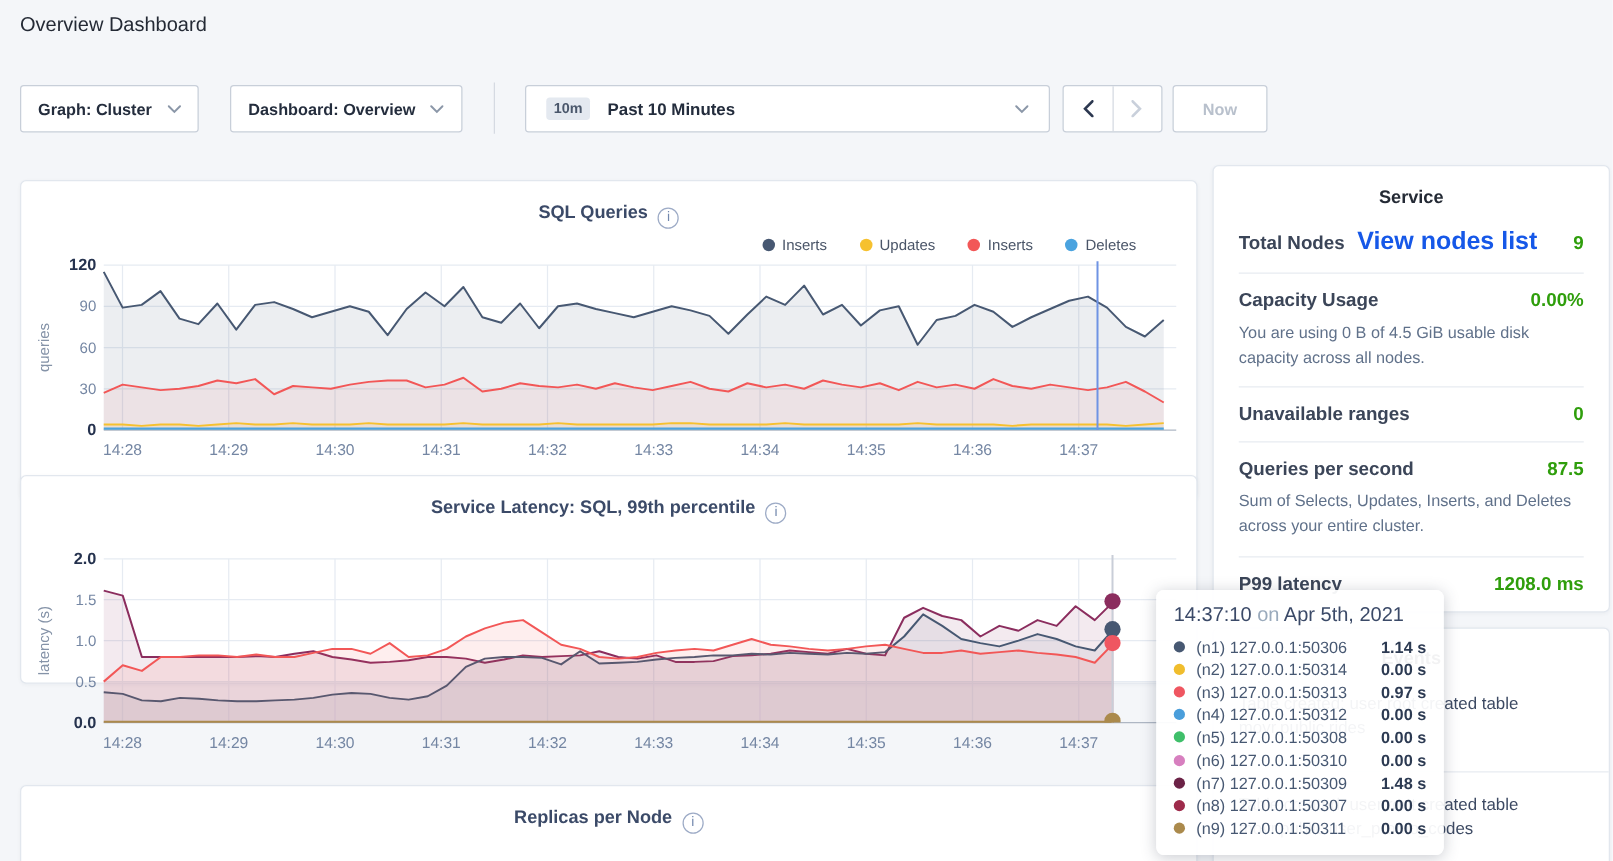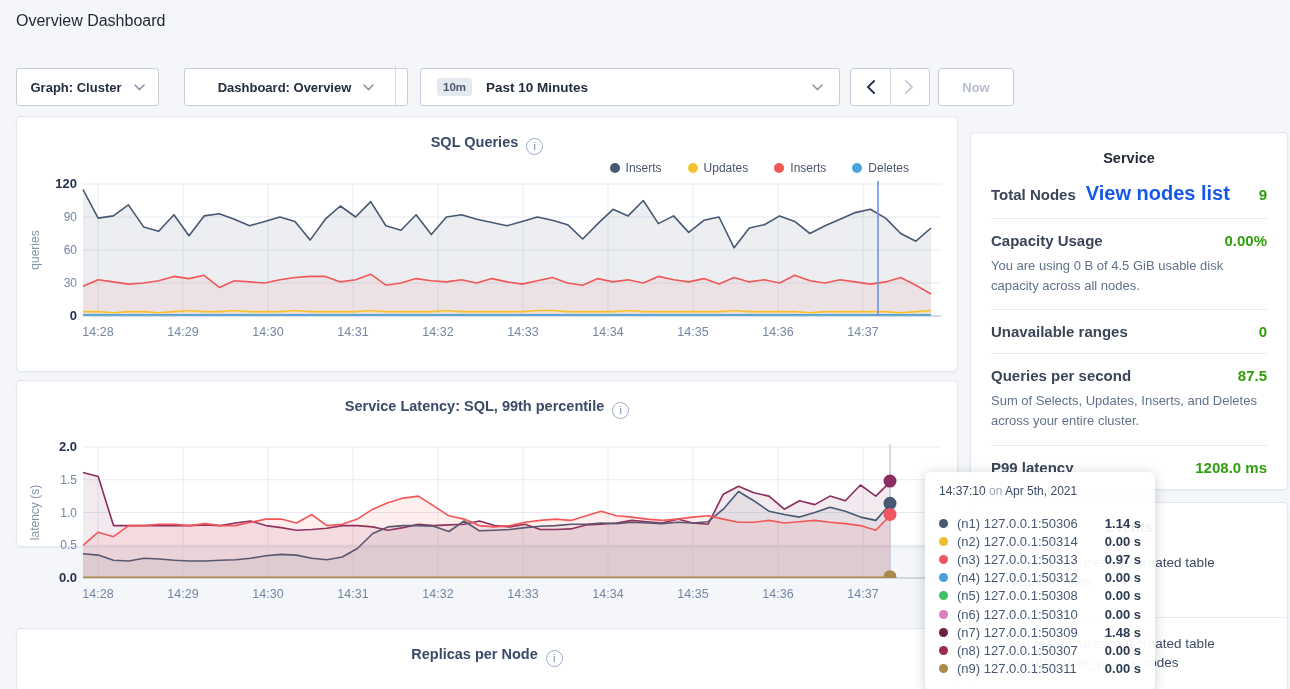--- a/index.html
+++ b/index.html
@@ -6,34 +6,34 @@
   html,body { font-family:"Liberation Sans", sans-serif; }
   .page { position:relative; width:1290px; height:689px; background:#f4f6f9; overflow:hidden; }
 
   
   .page-title { position:absolute; left:16px; top:12px; font-size:16px; font-weight:500; color:#242a35; }
 
   
   .ctrl { position:absolute; top:68px; height:38px; background:#fff; border:1px solid #c8cfd9; border-radius:3px;
           display:flex; align-items:center; font-size:13px; font-weight:700; color:#242d3d; cursor:pointer; }
   .dd-graph { left:16px; width:143px; justify-content:center; gap:12px; }
-  .dd-dashboard { left:184px; width:224px; justify-content:center; gap:12px; }
+  .dd-dashboard { left:184px; width:186px; justify-content:center; gap:12px; }
   .vdivider { position:absolute; left:395px; top:66px; height:41px; width:1px; background:#d5dae2; }
   .dd-time { left:420px; width:420px; padding:0 16px; }
   .time-badge { background:#e4e9f0; color:#4a576b; font-size:11.5px; font-weight:700; border-radius:3px; padding:3px 6px; }
   .time-label { margin-left:14px; font-size:13.5px; }
   .dd-time .chev { margin-left:auto; }
   .arrow-group { position:absolute; left:850px; top:68px; width:80px; height:38px; background:#fff; border:1px solid #c8cfd9; border-radius:3px; display:flex; }
   .arrow-btn { flex:1; display:flex; align-items:center; justify-content:center; background:none; border:none; cursor:pointer; }
   .arrow-btn + .arrow-btn { border-left:1px solid #d5dae2; }
   .now-btn { left:938px; width:76px; justify-content:center; color:#b8c0cc; cursor:default; }
 
   
   .panel { position:absolute; background:#fff; border:1px solid #e2e7ee; border-radius:5px; box-shadow:0 1px 3px rgba(60,70,90,0.05); }
-  .panel-sql      { left:16px;  top:116px; width:942px; height:256px; }
+  .panel-sql      { left:16px;  top:144px; width:942px; height:256px; }
   .panel-latency  { left:16px;  top:380px; width:942px; height:167px; }
   .panel-replicas { left:16px;  top:628px; width:942px; height:100px; }
   .panel-summary  { left:970px; top:132px; width:318px; height:358px; padding:0 20px; }
   .panel-events   { left:970px; top:502px; width:318px; height:230px; }
 
   .chart-title-row { position:absolute; top:16px; left:0; right:0; text-align:center; }
   .chart-title { font-size:14.5px; font-weight:700; color:#3b4a68; }
   .info-icon { display:inline-flex; width:17px; height:17px; border:1.3px solid #9dabc6; border-radius:50%;
                color:#7187ad; font-size:11px; font-weight:400; align-items:center; justify-content:center;
                margin-left:8px; vertical-align:-3px; font-style:normal; }
@@ -57,21 +57,21 @@
   .sum-sub { font-size:13px; color:#60718a; line-height:1.55; margin-top:7px; }
 
   
   .events-title { text-align:center; font-size:14.5px; font-weight:700; color:#242a35; padding:16px 0 2px; }
   .event-item { padding:16px 20px 26px; font-size:13.5px; color:#3d4a63; line-height:19px; }
   .event-item + .event-item { border-top:1px solid #e7ebf1; }
 
   
   .tooltip { position:absolute; left:925px; top:472px; width:230px; z-index:30; background:rgba(255,255,255,0.94);
              border-radius:6px; box-shadow:0 2px 12px rgba(50,60,80,0.25); padding:12px 14px 12px; }
-  .tt-head { font-size:12px; color:#3b4a68; margin-bottom:16px; }
+  .tt-head { font-size:16px; color:#3b4a68; margin-bottom:6px; }
   .tt-on { color:#9aaabc; }
   .tt-row { display:flex; align-items:center; height:18.2px; }
   .tt-dot { width:9px; height:9px; border-radius:50%; margin-right:9px; flex:none; }
   .tt-addr { font-size:13px; color:#475872; }
   .tt-val { margin-left:auto; font-size:13px; font-weight:700; color:#2c3a52; }
 
   .chev svg, .arrow-btn svg { display:block; }
 </style>
 </head>
 <body>

